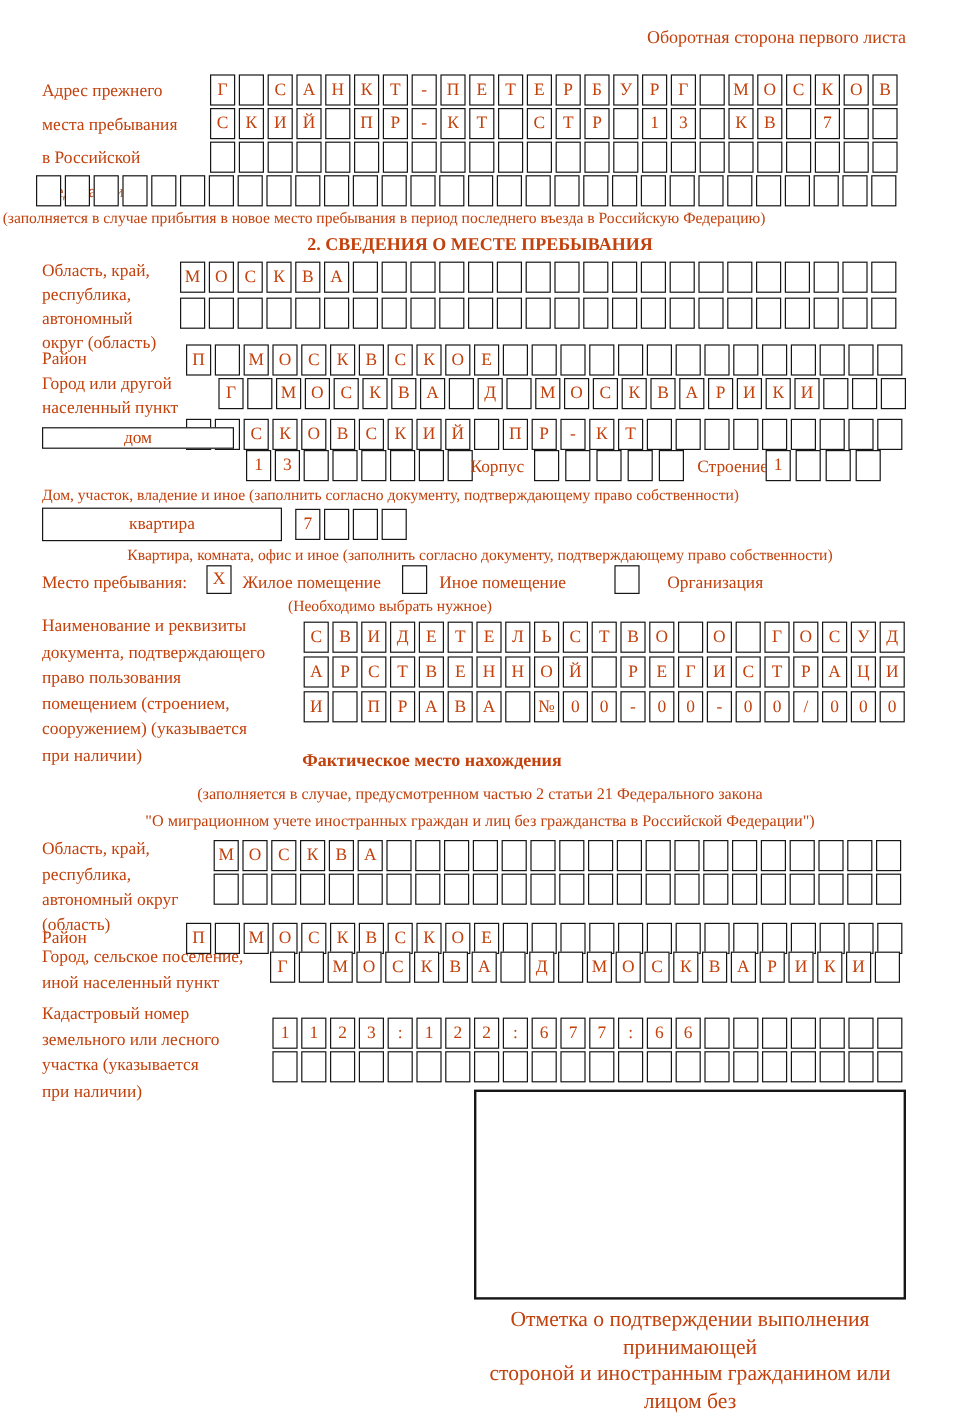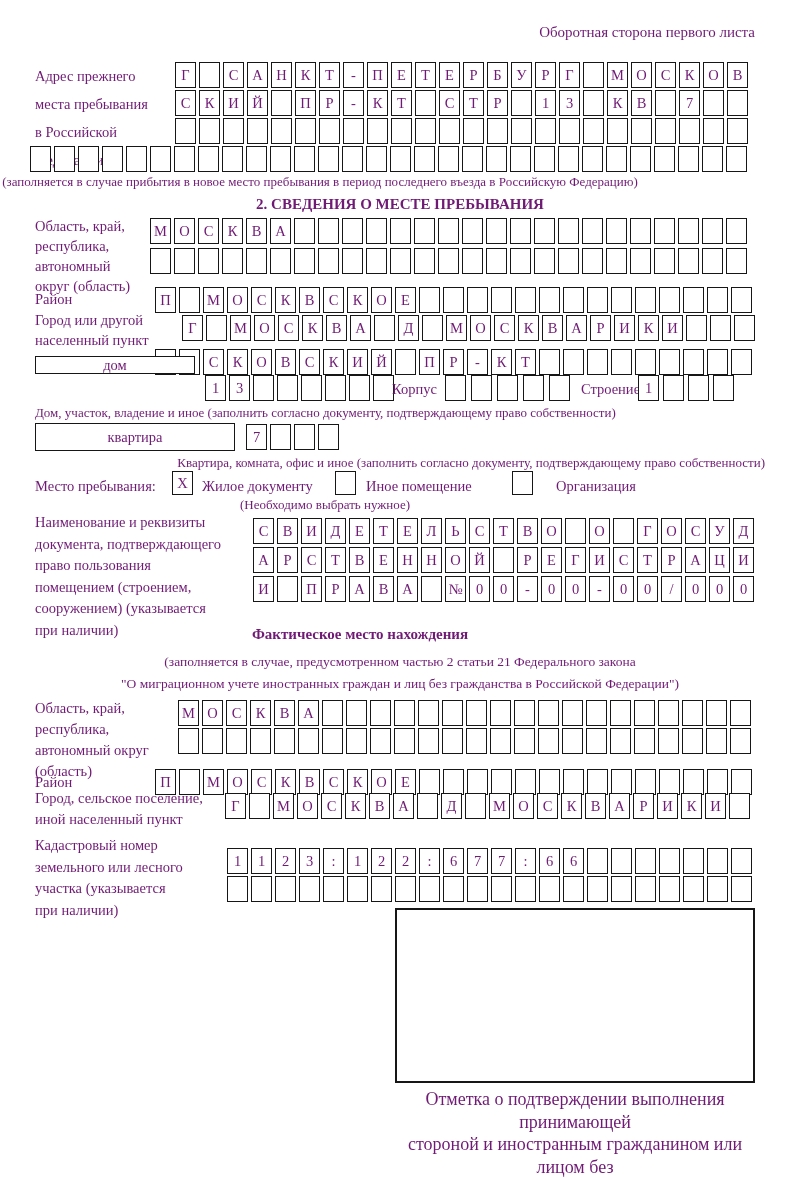--- a/index.html
+++ b/index.html
@@ -1,18 +1,18 @@
 <!DOCTYPE html>
 <html><head>
 <meta charset="utf-8">
 <style>
   html,body{margin:0;padding:0;background:#fff;}
   .page{
     position:relative;width:800px;height:1180px;margin:0 auto;
-    background:#ffffff;color:#701a75;
+    background:#ffffff;color:#c2410c;
     font-family:"Liberation Serif", "DejaVu Serif", serif;
   }
   .abs{position:absolute;}
   .hdr{font-size:15px;text-align:right;}
   .lbl{font-size:14.5px;line-height:20px;}
   .cap{font-size:13px;text-align:center;}
   .ttl{font-size:15px;font-weight:bold;text-align:center;}
   .boxrow{position:absolute;display:flex;gap:3px;}
   .cell{
     width:21px;height:26px;box-sizing:border-box;
@@ -323,25 +323,25 @@
     </div>
   <div class="abs cap" style="left:35px;top:405px;width:730px;text-align:left;">Дом, участок, владение и иное (заполнить согласно документу, подтверждающему право собственности)</div>
 
   <div class="bigbox" style="left:35px;top:423px;width:200px;height:28px;">квартира</div>
   <div class="boxrow" style="left:246px;top:424px;">
       <span class="cell">7</span>
       <span class="cell"></span>
       <span class="cell"></span>
       <span class="cell"></span>
     </div>
-  <div class="abs cap" style="left:35px;top:455px;width:730px;text-align:right;">Квартира, комната, офис и иное (заполнить согласно документу, подтверждающему право собственности)</div>
+  <div class="abs cap" style="left:35px;top:455px;width:730px;text-align:center;">Квартира, комната, офис и иное (заполнить согласно документу, подтверждающему право собственности)</div>
 
   <div class="abs lbl" style="left:35px;top:476px;">Место пребывания:</div>
   <div class="cb" style="left:172px;top:471px;">X</div>
-  <div class="abs lbl" style="left:202px;top:476px;">Жилое документу</div>
+  <div class="abs lbl" style="left:202px;top:476px;">Жилое помещение</div>
   <div class="cb" style="left:335px;top:471px;"></div>
   <div class="abs lbl" style="left:366px;top:476px;">Иное помещение</div>
   <div class="cb" style="left:512px;top:471px;"></div>
   <div class="abs lbl" style="left:556px;top:476px;">Организация</div>
   <div class="abs cap" style="left:125px;top:497px;width:400px;">(Необходимо выбрать нужное)</div>
 
   <div class="abs lbl" style="left:35px;top:512px;width:215px;line-height:21.5px;">Наименование и реквизиты<br>документа, подтверждающего<br>право пользования<br>помещением (строением,<br>сооружением) (указывается<br>при наличии)</div>
   <div class="boxrow" style="left:253px;top:518px;">
       <span class="cell">С</span>
       <span class="cell">В</span>

